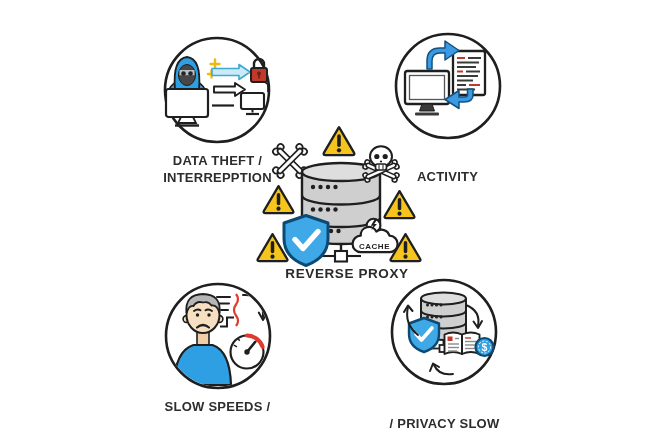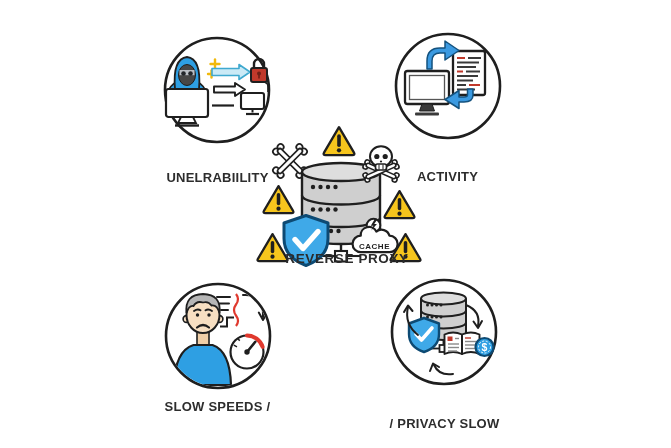--- a/index.html
+++ b/index.html
@@ -7,21 +7,21 @@
     position:relative;width:671px;height:448px;background:#ffffff;overflow:hidden;
     font-family:"Liberation Sans",sans-serif;
   }
   .badge{position:absolute;}
   .badge svg{display:block;}
   .node-label{
     position:absolute;text-align:center;font-size:13px;font-weight:600;
     color:#2d2d2d;line-height:16.5px;letter-spacing:.25px;white-space:pre;
   }
   .center-label{
-    position:absolute;left:245px;top:251px;width:204px;text-align:center;
+    position:absolute;left:245px;top:266px;width:204px;text-align:center;
     font-size:13.5px;font-weight:600;color:#2b2b2b;letter-spacing:.6px;
   }
   .center-art{position:absolute;left:245px;top:120px;}
   text{font-family:"Liberation Sans",sans-serif;}
 </style>
 </head>
 <body>
 
 <div class="canvas">
 
@@ -57,21 +57,21 @@
         <line x1="97" y1="40" x2="97" y2="43.5" stroke="#6E1F16" stroke-width="1.6"></line>
       </g>
       <path d="M103,47.5 Q106,48 106,52 L106,57" fill="none" stroke="#1f1f1f" stroke-width="1.6"></path>
       <g fill="#fff" stroke="#1f1f1f">
         <rect x="79" y="58" width="23" height="16" rx="2" stroke-width="2.1"></rect>
         <line x1="90.5" y1="74" x2="90.5" y2="77.5" stroke-width="2"></line>
         <line x1="84" y1="79" x2="97" y2="79" stroke-width="2.2"></line>
       </g>
     </svg>
   </div>
-  <div class="node-label" style="left:130px;top:153px;width:175px;"><br><span>UNELRABIILITY</span></div>
+  <div class="node-label" style="left:130px;top:153px;width:175px;"><span>DATA THEFT /</span><br><span>INTERREPPTION</span></div>
 
   <div class="badge" style="left:393px;top:31px;">
     <svg width="110" height="110" viewBox="0 0 110 110">
       <circle cx="55" cy="55" r="52" fill="#fff" stroke="#1f1f1f" stroke-width="2.6"></circle>
       <g>
         <rect x="12" y="40" width="44" height="33" rx="2.5" fill="#fff" stroke="#1f1f1f" stroke-width="2.3"></rect>
         <rect x="16.5" y="44.5" width="35" height="24" fill="none" stroke="#555" stroke-width="1.3"></rect>
         <path d="M29,73 L39,73 L41.5,80 L26.5,80 Z" fill="#3a3a3a" stroke="#1f1f1f" stroke-width="1"></path>
         <rect x="22" y="81.5" width="24" height="3" rx="1" fill="#3a3a3a"></rect>
       </g>

